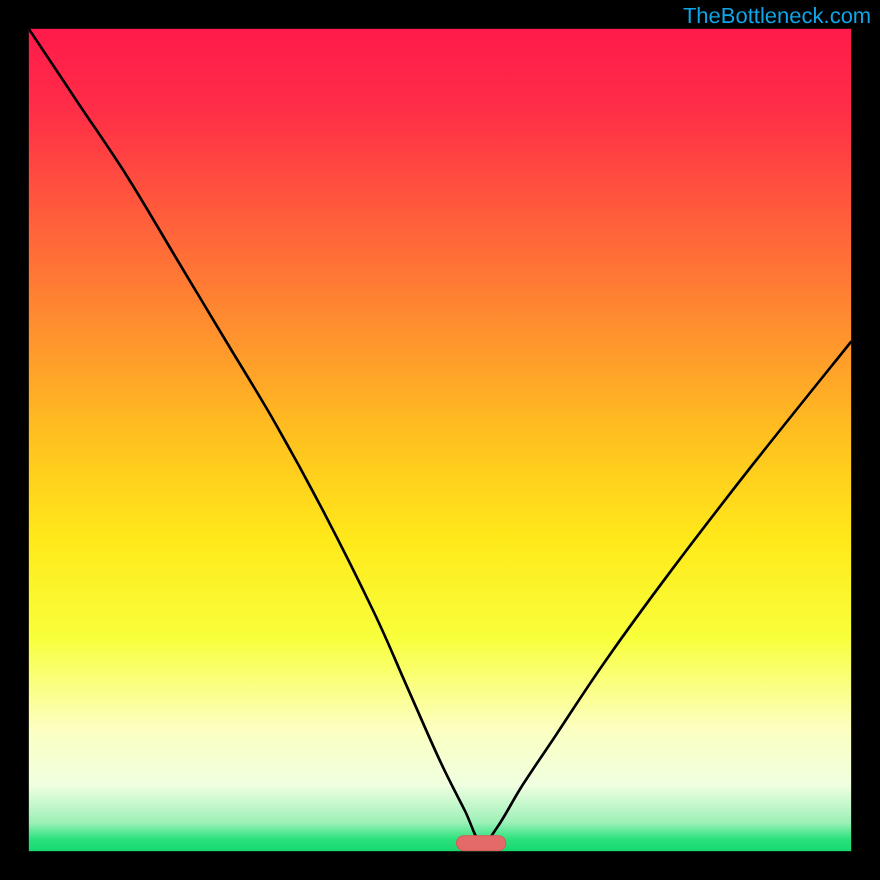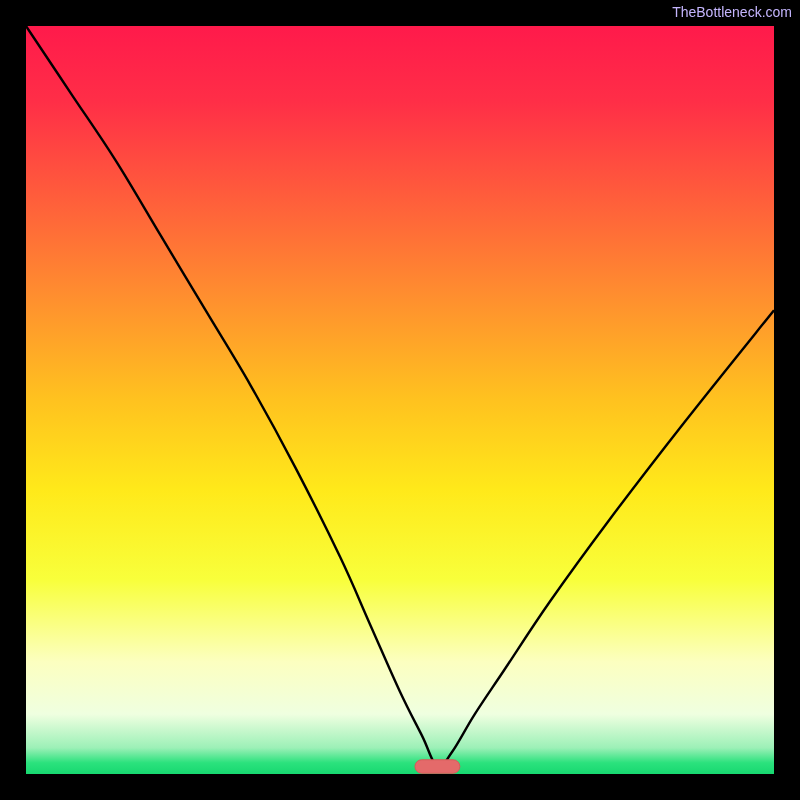--- a/index.html
+++ b/index.html
@@ -30,22 +30,22 @@
     position: absolute;
     left: 0;
     top: 0;
     width: 748px;
     height: 748px;
   }
   .watermark {
     position: absolute;
     top: 4px;
     right: 8px;
-    color: #c4b5fd;
-    font-size: 14px;
+    color: #0ea5e9;
+    font-size: 20px;
     font-weight: 500;
     letter-spacing: 0px;
     user-select: none;
   }
   svg {
     position: absolute;
     left: 0;
     top: 0;
   }
 </style>

